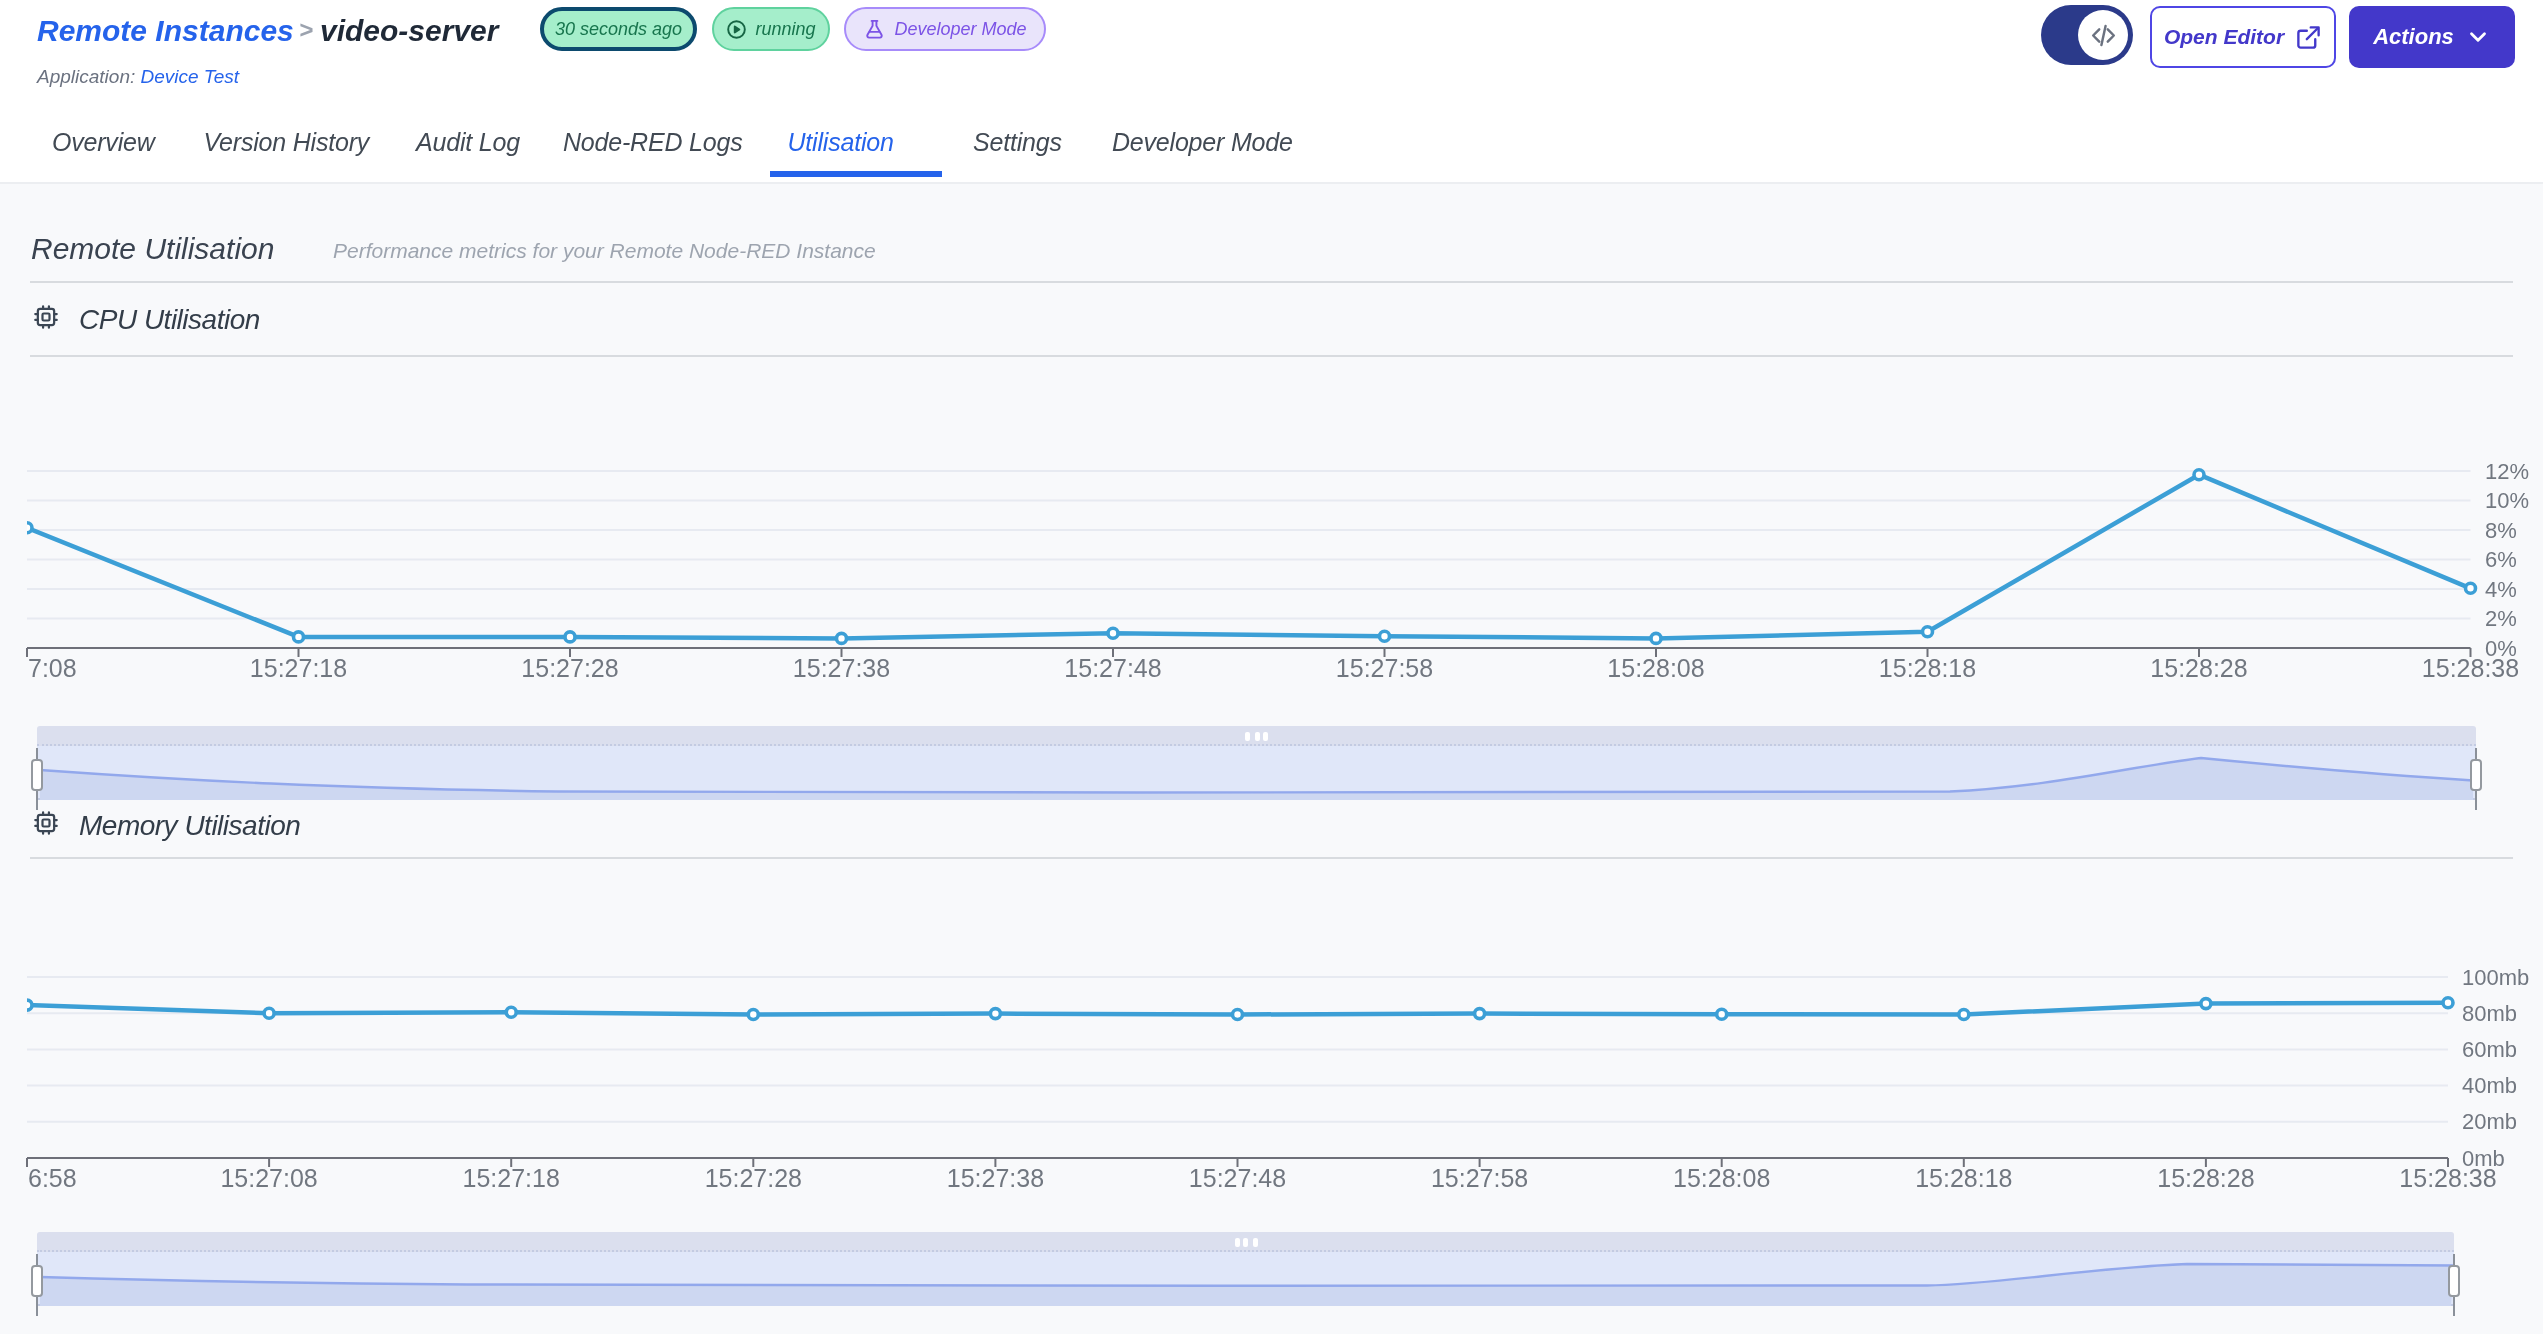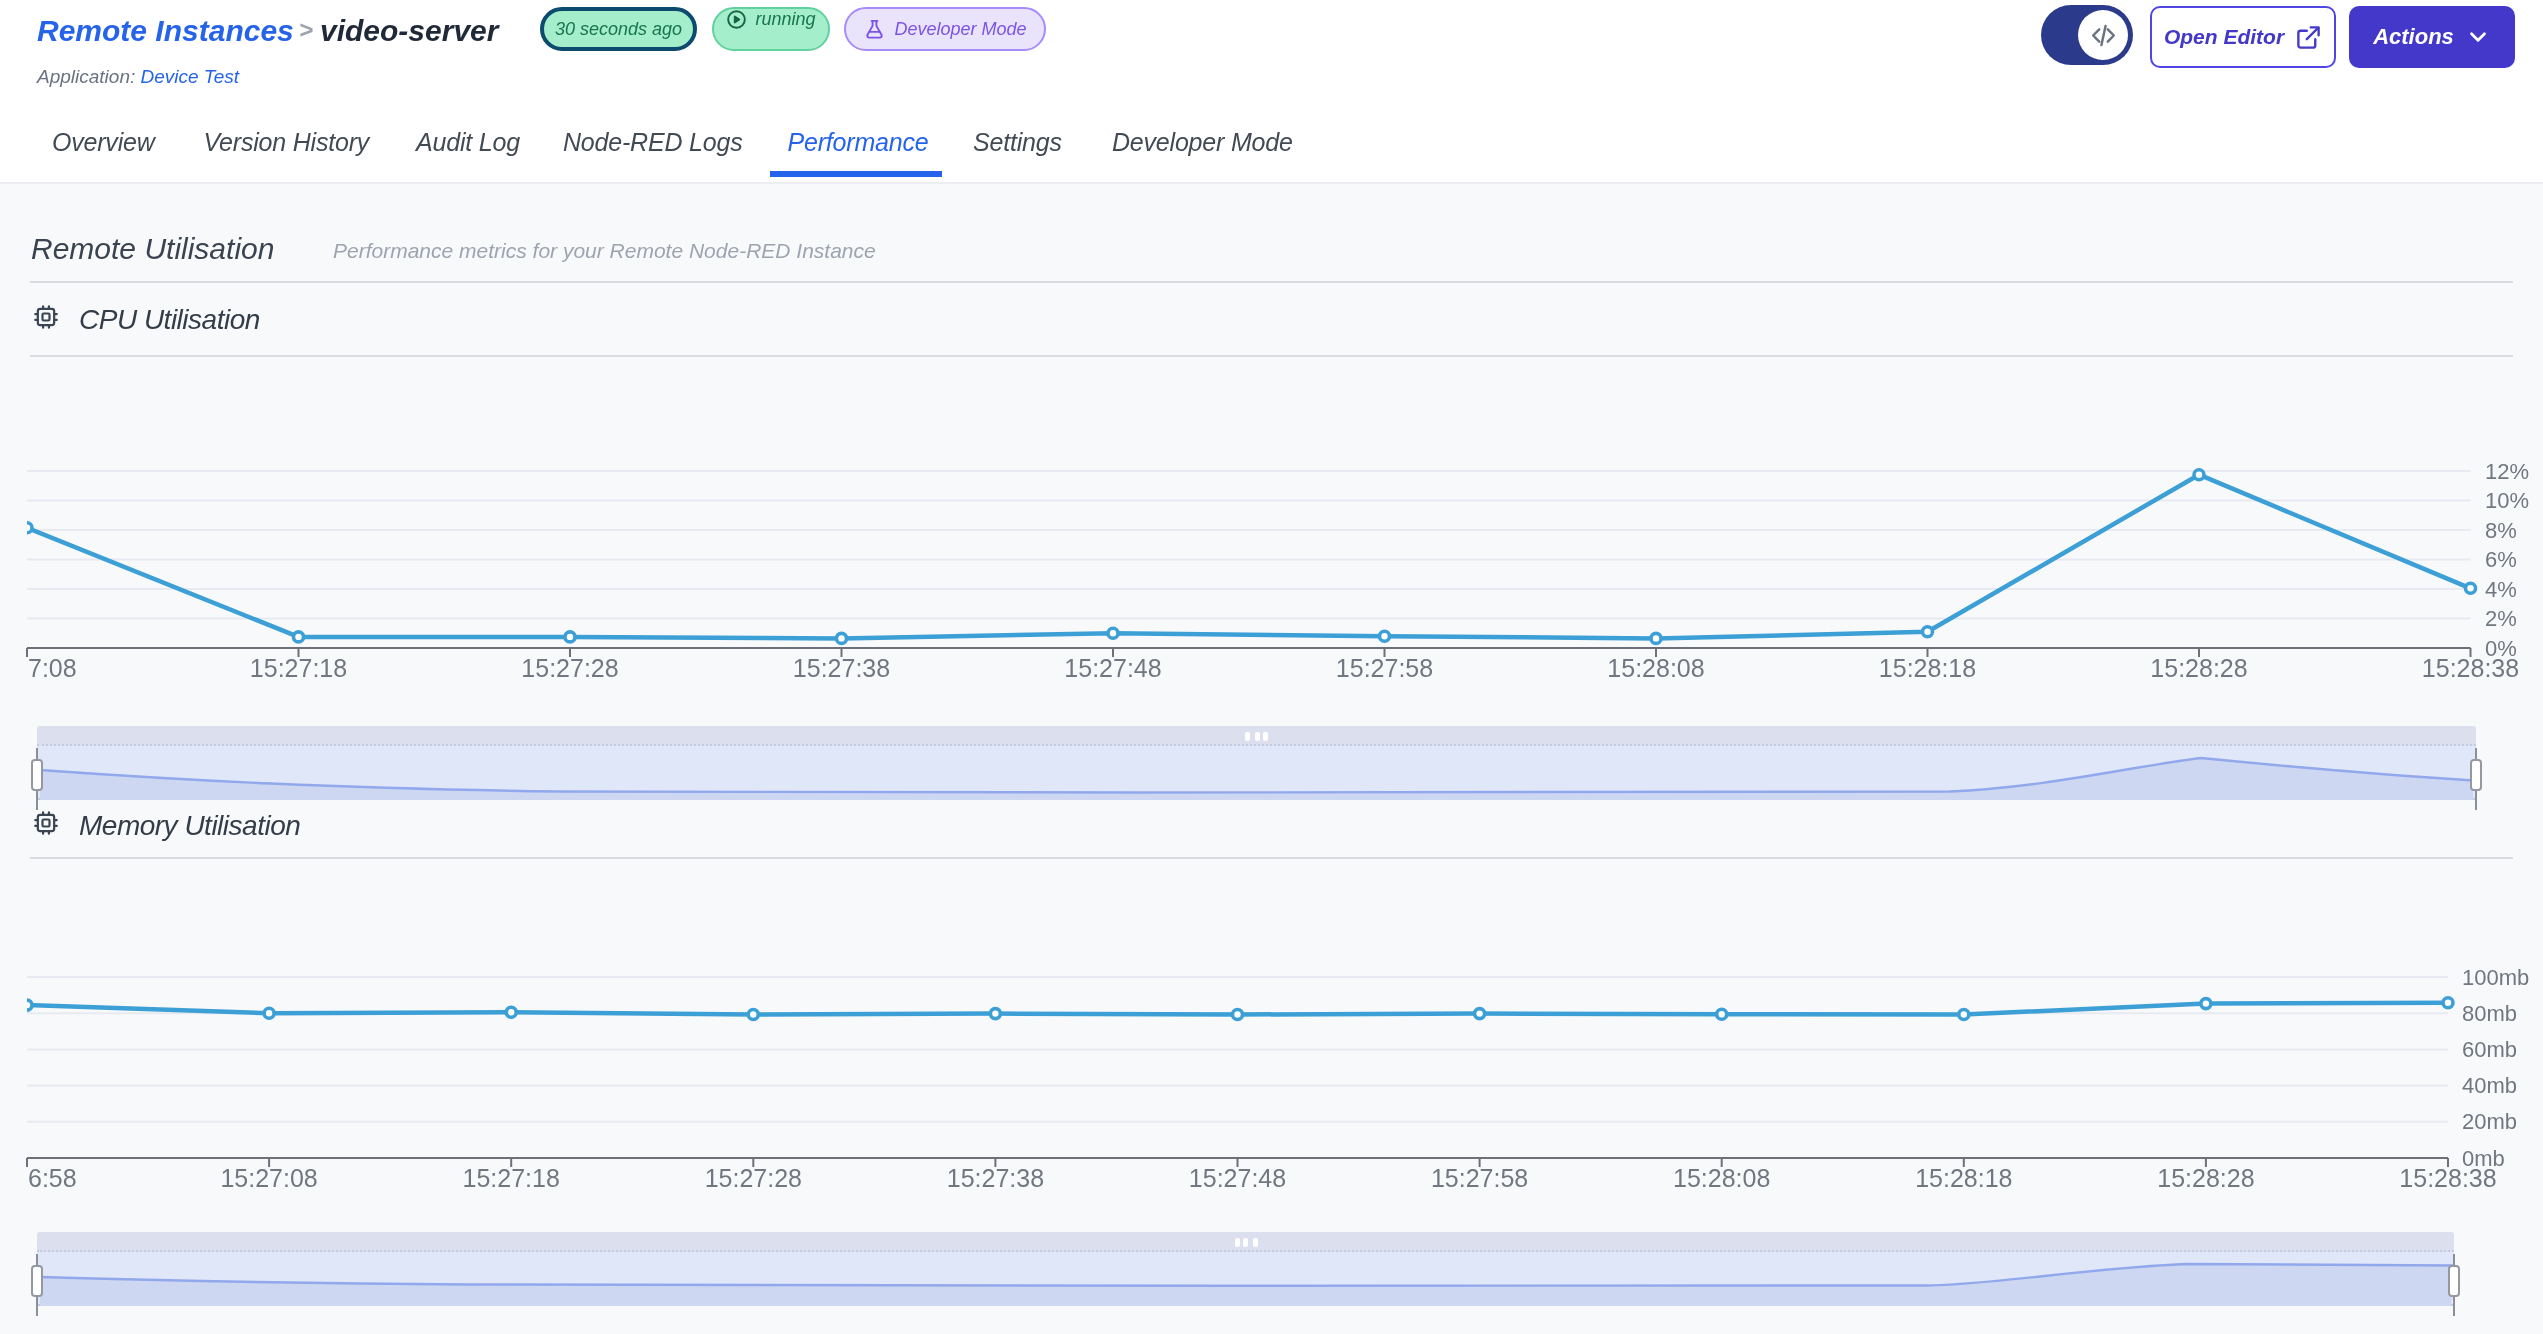--- a/index.html
+++ b/index.html
@@ -9,21 +9,21 @@
 </head>
 <body>
 
 <div class="abs" style="left:0;top:182px;width:2543px;height:1152px;background:#f8f9fb;border-top:2px solid #eceef1"></div>
 
 <div class="abs" style="left:37px;top:13px;font-size:30px;font-weight:700;color:#2563eb;line-height:1.2">Remote Instances</div>
 <div class="abs" style="left:299px;top:16px;font-size:24px;font-weight:600;color:#9ca3af;line-height:1.2">&gt;</div>
 <div class="abs" style="left:320px;top:13px;font-size:30px;font-weight:700;color:#1f2937;line-height:1.2">video-server</div>
 
 <div class="abs" style="left:540px;top:7px;width:157px;height:44px;background:#a5eecb;border:4px solid #0c4a6e;border-radius:999px;display:flex;align-items:center;justify-content:center;color:#17754d;font-size:18px">30 seconds ago</div>
-<div class="abs" style="left:712px;top:7px;width:118px;height:44px;background:#a5eecb;border:2px solid #5fd29e;border-radius:999px;display:flex;align-items:flex-start;justify-content:center;gap:8px;color:#17754d;font-size:18px"><svg width="21" height="21" viewBox="0 0 24 24" fill="none" stroke="#166544" stroke-width="2.2">
+<div class="abs" style="left:712px;top:7px;width:118px;height:44px;background:#a5eecb;border:2px solid #5fd29e;border-radius:999px;display:flex;align-items:center;justify-content:center;gap:8px;color:#17754d;font-size:18px"><svg width="21" height="21" viewBox="0 0 24 24" fill="none" stroke="#166544" stroke-width="2.2">
       <circle cx="12" cy="12" r="9.5"></circle>
       <path d="M10 8.6l5.2 3.4-5.2 3.4z" fill="#166544" stroke-linejoin="round"></path>
     </svg>running</div>
 <div class="abs" style="left:844px;top:7px;width:202px;height:44px;background:#e9e4fb;border:2px solid #a78bfa;border-radius:999px;display:flex;align-items:center;justify-content:center;gap:8px;color:#7c53e6;font-size:18px"><svg width="23" height="23" viewBox="0 0 24 24" fill="none" stroke="#7c53e6" stroke-width="2" stroke-linecap="round" stroke-linejoin="round">
       <path d="M9 3h6M10 3v5.2L4.7 17.5a2 2 0 0 0 1.7 3h11.2a2 2 0 0 0 1.7-3L14 8.2V3"></path>
       <path d="M7 14.5h10"></path>
     </svg>Developer Mode</div>
 
 <div class="abs" style="left:37px;top:66px;font-size:19px;color:#6b7280">Application: <span style="color:#2563eb">Device Test</span></div>
 
@@ -40,21 +40,21 @@
       <path d="M10.5 13.5L20.2 3.8"></path>
     </svg></div>
 <div class="abs" style="left:2349px;top:6px;width:166px;height:62px;background:#4338ca;border-radius:10px;display:flex;align-items:center;justify-content:center;gap:11px;color:#ffffff;font-size:22px;font-weight:700">Actions <svg width="26" height="26" viewBox="0 0 24 24" fill="none" stroke="#ffffff" stroke-width="2.6" stroke-linecap="round" stroke-linejoin="round">
       <path d="M6 9l6 6 6-6"></path>
     </svg></div>
 
 <div class="abs" style="left:52px;top:128px;font-size:25px;color:#424a54;letter-spacing:-0.2px">Overview</div>
 <div class="abs" style="left:203.5px;top:128px;font-size:25px;color:#424a54;letter-spacing:-0.2px">Version History</div>
 <div class="abs" style="left:416px;top:128px;font-size:25px;color:#424a54;letter-spacing:-0.2px">Audit Log</div>
 <div class="abs" style="left:563px;top:128px;font-size:25px;color:#424a54;letter-spacing:-0.2px">Node-RED Logs</div>
-<div class="abs" style="left:787.5px;top:128px;font-size:25px;color:#2563eb;letter-spacing:-0.2px">Performance</div>
+<div class="abs" style="left:787.5px;top:128px;font-size:25px;color:#2563eb;letter-spacing:-0.2px">Utilisation</div>
 <div class="abs" style="left:973px;top:128px;font-size:25px;color:#424a54;letter-spacing:-0.2px">Settings</div>
 <div class="abs" style="left:1112px;top:128px;font-size:25px;color:#424a54;letter-spacing:-0.2px">Developer Mode</div>
 
 <div class="abs" style="left:770px;top:171px;width:172px;height:6px;background:#2563eb"></div>
 
 <div class="abs" style="left:31px;top:231px;font-size:30px;color:#3a4350;line-height:1.2">Remote Utilisation</div>
 <div class="abs" style="left:333px;top:238px;font-size:21px;color:#9da4af;line-height:1.2">Performance metrics for your Remote Node-RED Instance</div>
 <div class="abs" style="left:30px;top:281px;width:2483px;height:2px;background:#d8dbdf"></div>
 
 <div class="abs" style="left:32px;top:303px;width:28px;height:28px"><svg width="28" height="28" viewBox="0 0 24 24" fill="none" stroke="#3b4654" stroke-width="1.9" stroke-linecap="round" stroke-linejoin="round">

